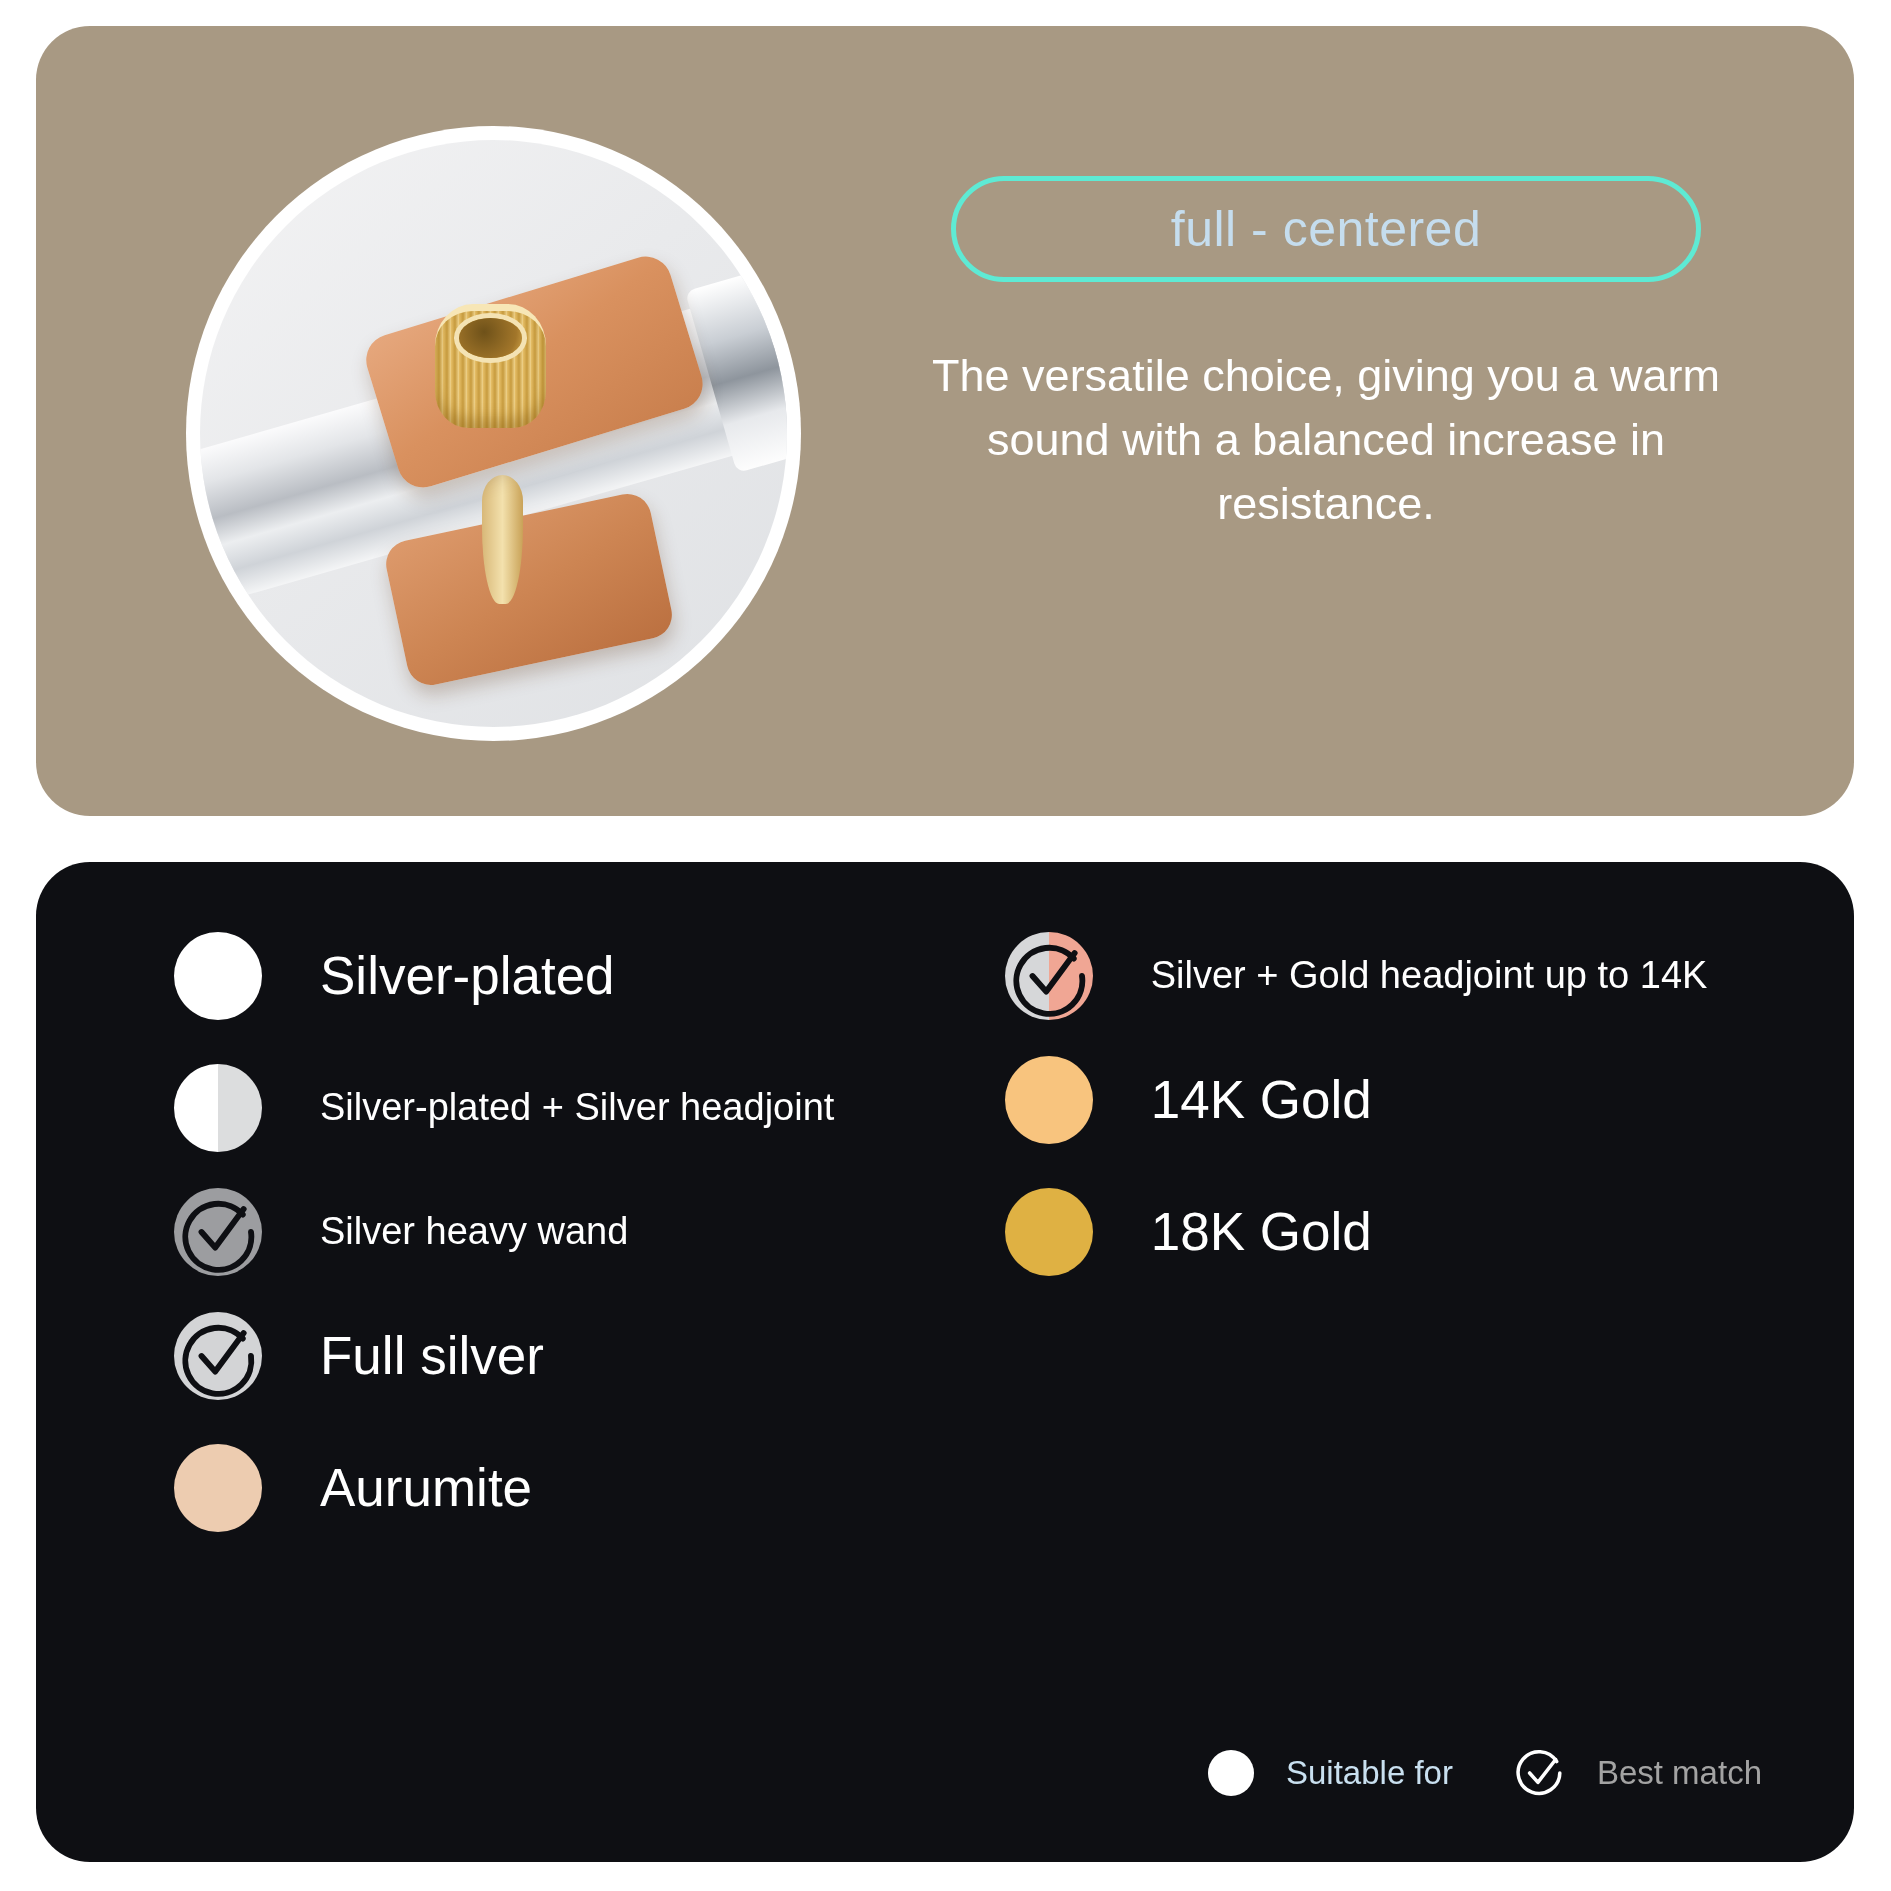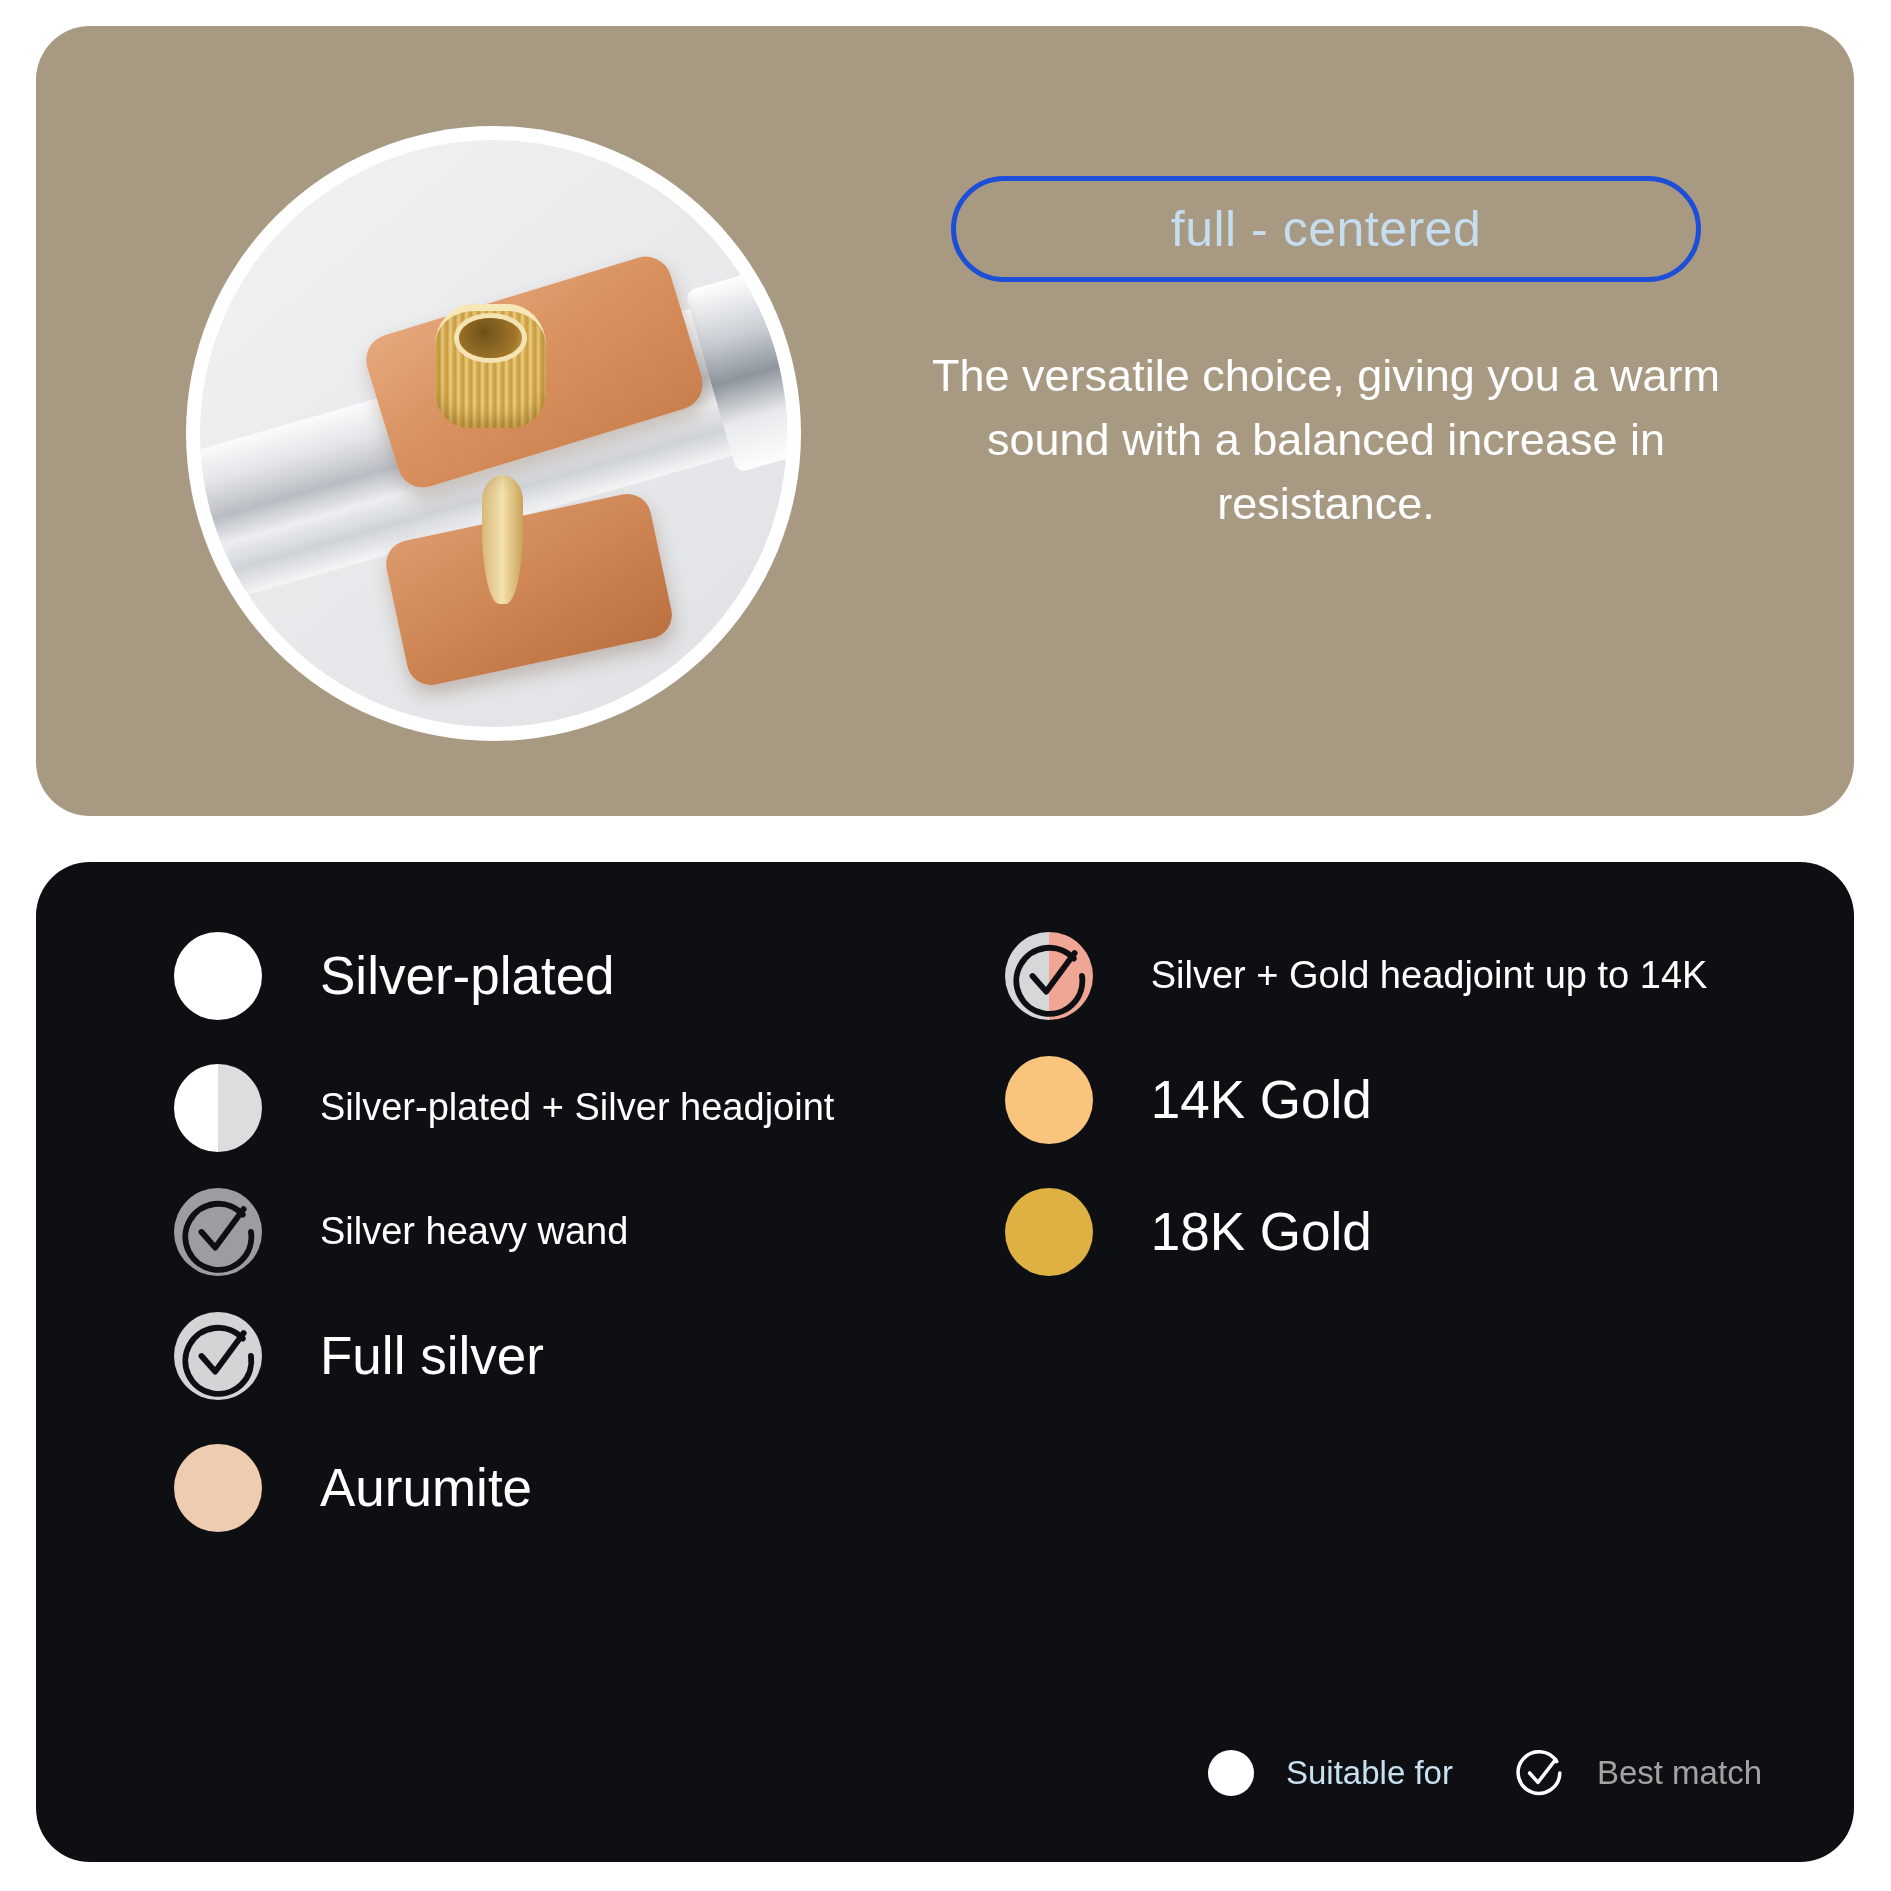--- a/index.html
+++ b/index.html
@@ -102,21 +102,21 @@
   .hero-title {
     color: #ffffff;
     font-size: 86px;
     font-weight: 400;
     letter-spacing: .5px;
     line-height: 1.1;
   }
   .hero-badge {
     margin: 55px auto 0;
     width: 750px; height: 106px;
-    border: 5px solid #1d4ed8;
+    border: 5px solid #5eead4;
     border-radius: 53px;
     display: flex; align-items: center; justify-content: center;
   }
   .hero-badge span {
     color: #C5DDEE;
     font-size: 50px;
     letter-spacing: .5px;
   }
   .hero-desc {
     margin: 62px auto 13px;

